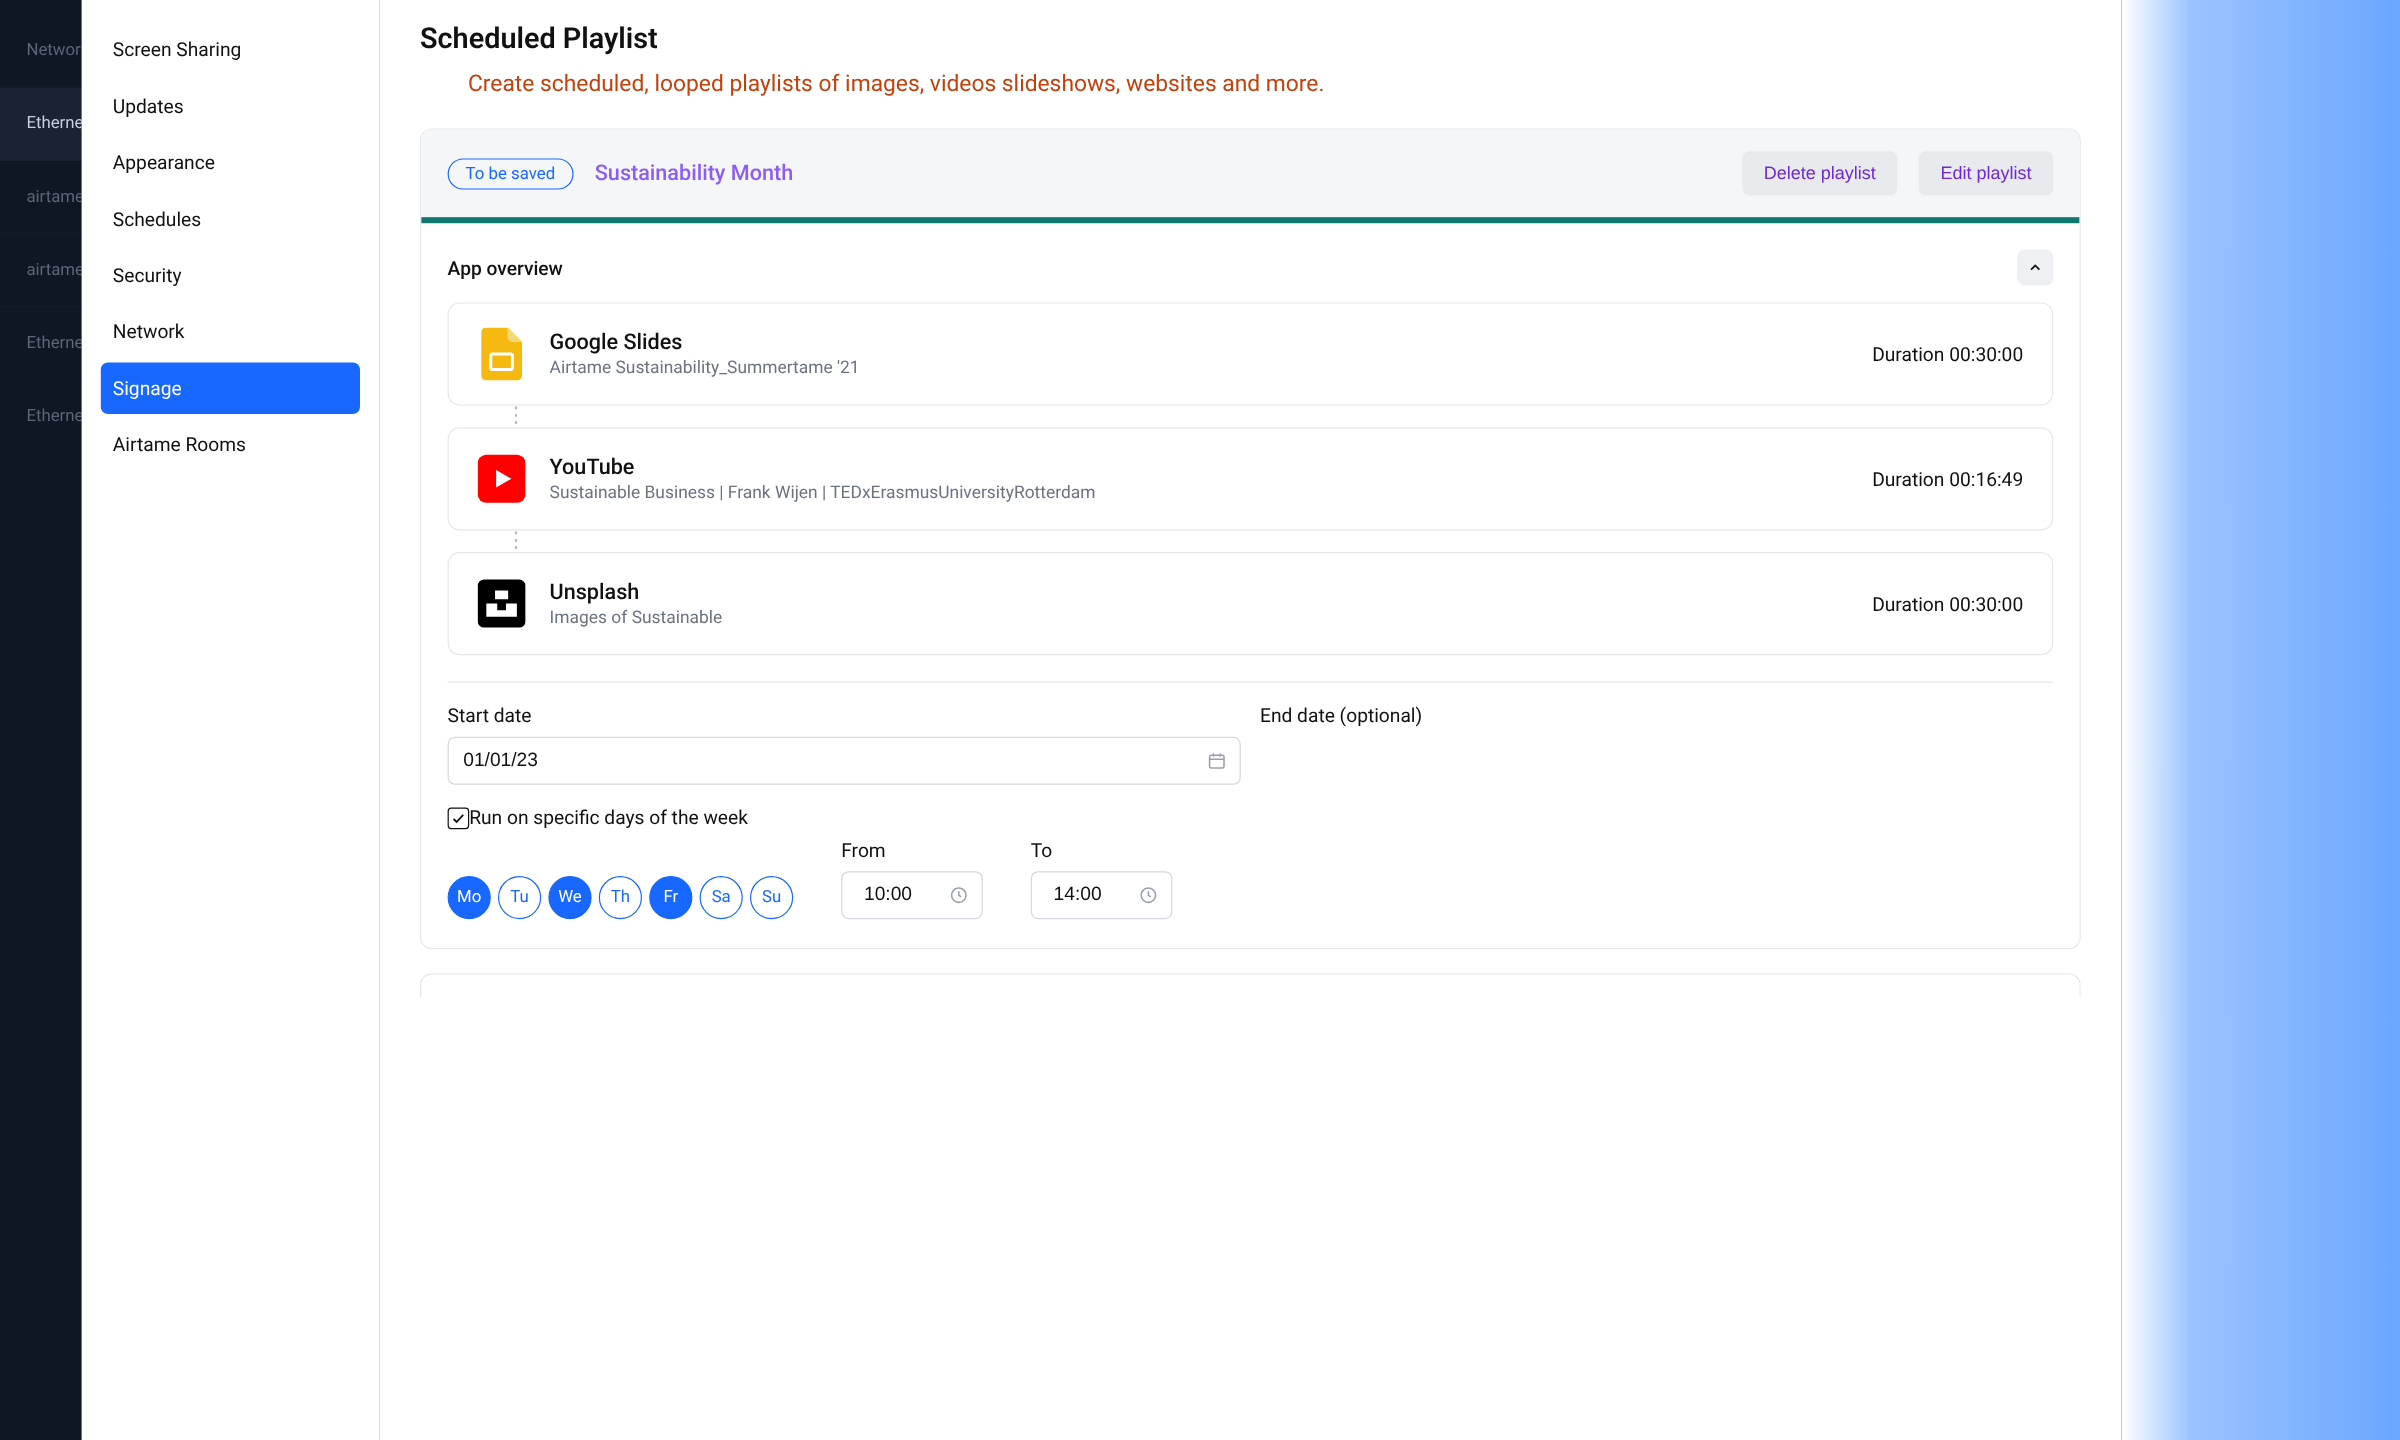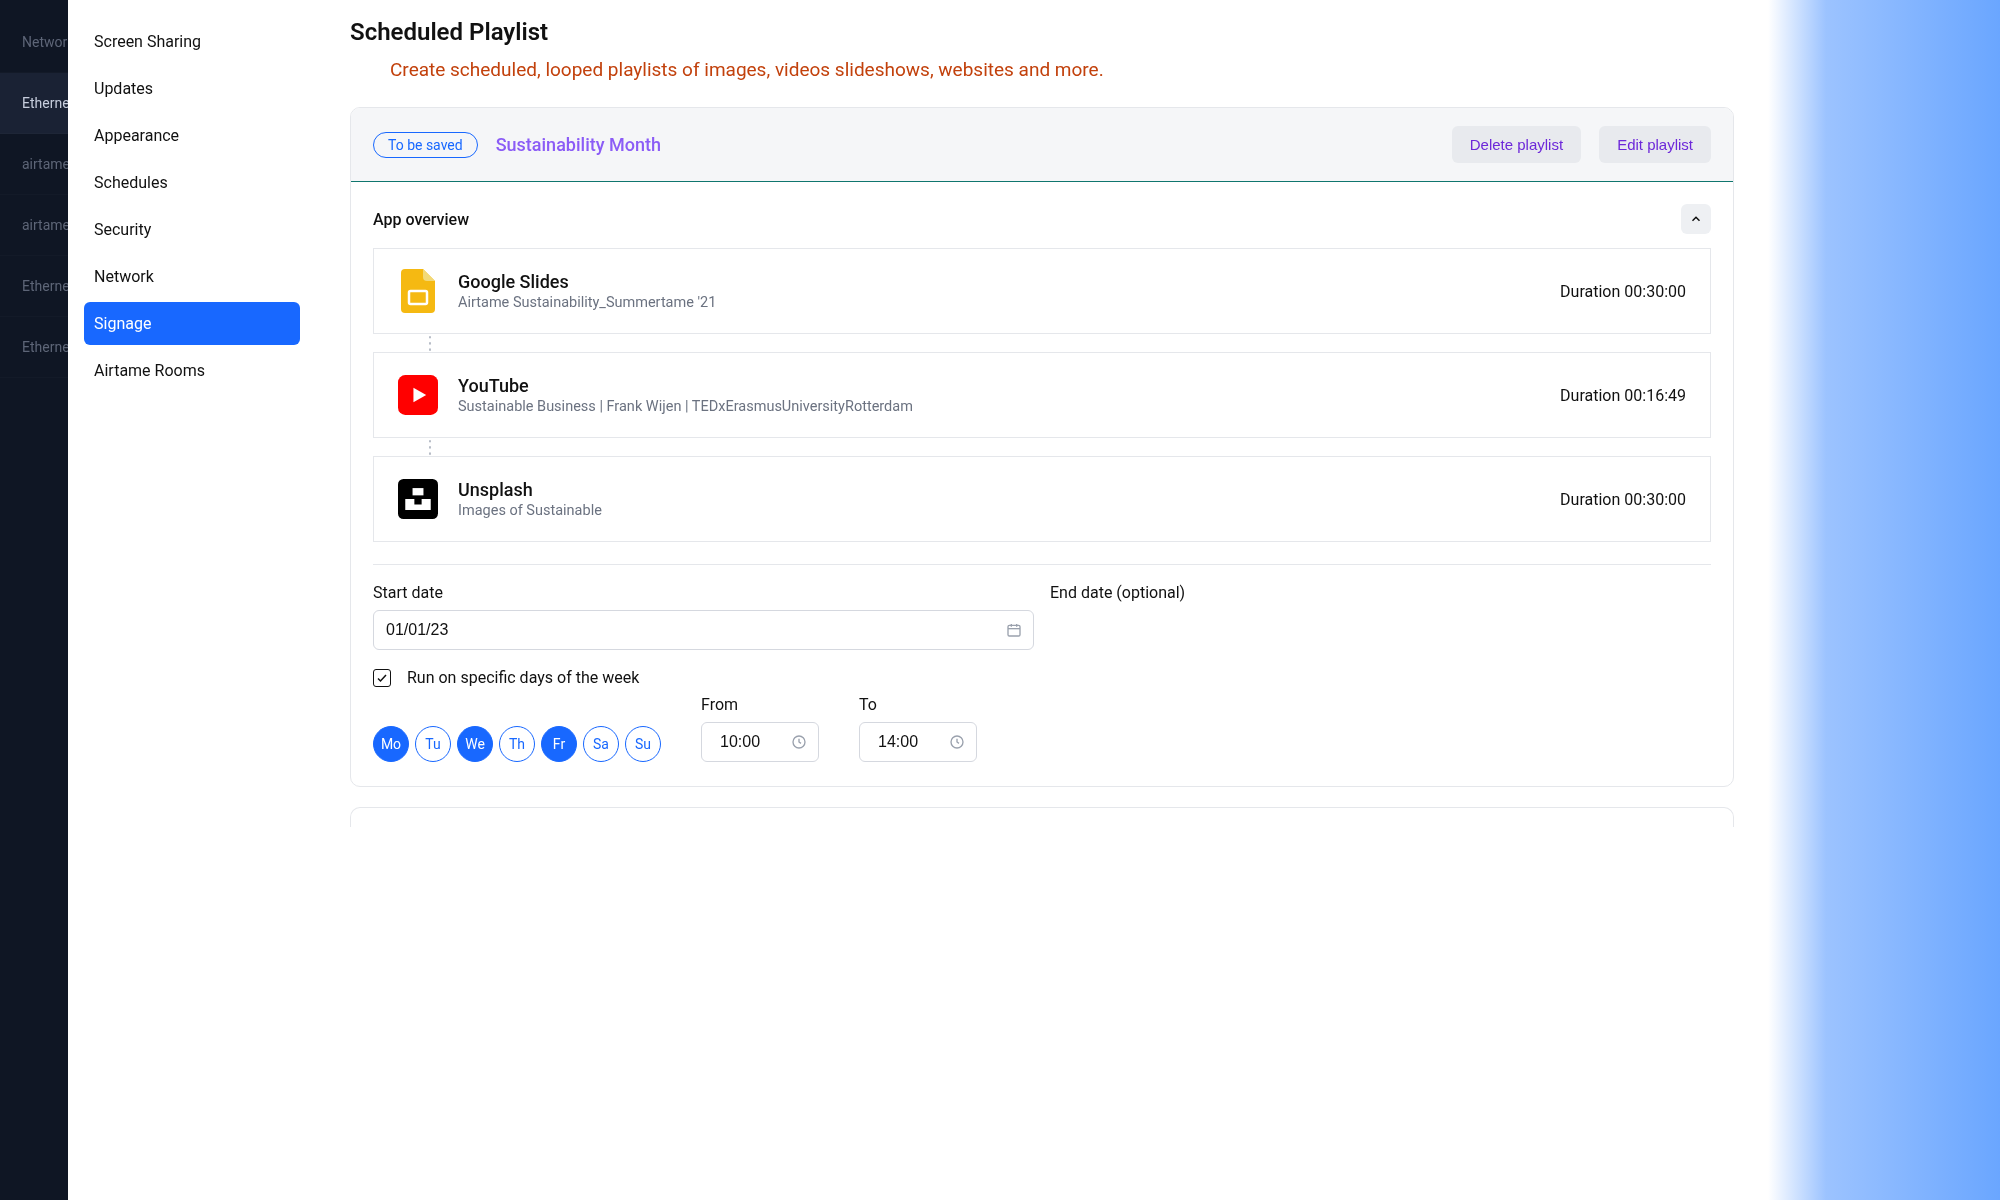--- a/index.html
+++ b/index.html
@@ -66,21 +66,21 @@
   }
 
   .panel {
     border: 1px solid #e5e7eb;
     border-radius: 10px;
     overflow: hidden;
     margin-bottom: 20px;
   }
   .panel-header {
     background: #f5f6f8;
-    border-bottom: 1px solid #0f766e;
+    border-bottom: 5px solid #0f766e;
     padding: 18px 22px;
     display: flex;
     align-items: center;
     gap: 18px;
   }
   .badge {
     border: 1px solid #1868ff;
     color: #1868ff;
     border-radius: 999px;
     padding: 4px 14px;
@@ -117,21 +117,21 @@
   .toggle {
     width: 30px; height: 30px;
     background: #eef0f3;
     border-radius: 6px;
     display: flex; align-items: center; justify-content: center;
     cursor: pointer;
   }
 
   .card {
     border: 1px solid #e5e7eb;
-    border-radius: 0;
+    border-radius: 10px;
     display: flex;
     align-items: center;
     gap: 20px;
     padding: 22px 24px;
     margin-bottom: 0;
   }
   .card + .connector,
   .connector {
     display: flex;
     justify-content: flex-start;
@@ -186,21 +186,21 @@
     position: absolute;
     right: 12px; top: 50%;
     transform: translateY(-50%);
     color: #9aa1ad;
     pointer-events: none;
   }
 
   .checkrow {
     display: flex;
     align-items: flex-end;
-    gap: 16px;
+    gap: 0;
     margin: 18px 0 4px 0;
   }
   .checkbox {
     width: 18px; height: 18px;
     border: 1.5px solid #111;
     border-radius: 3px;
     display: flex; align-items: center; justify-content: center;
     font-size: 13px;
   }
   .checkrow .clabel { font-size: 16px; color: #111; }

